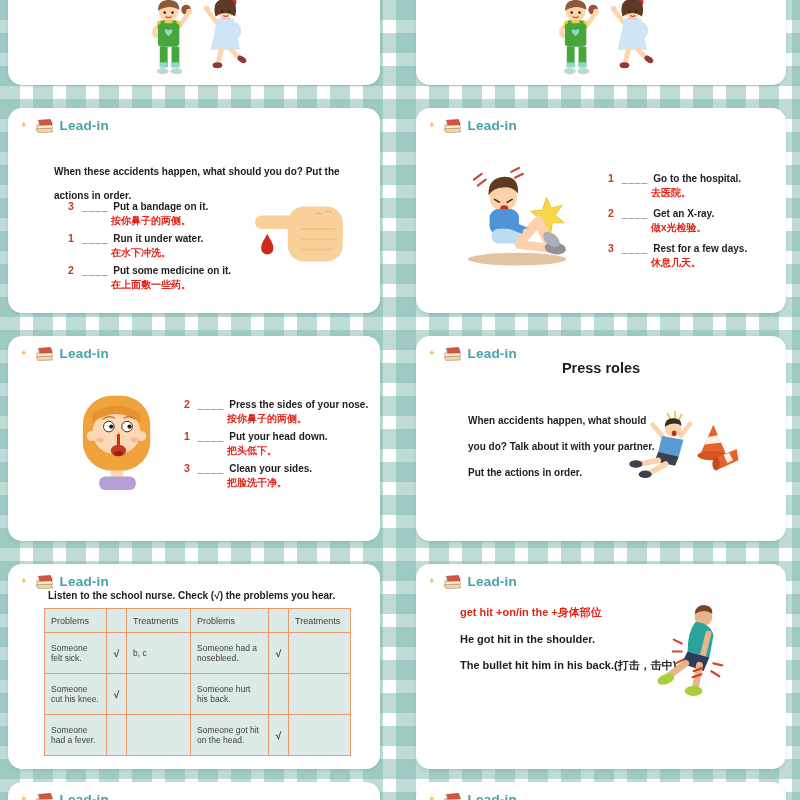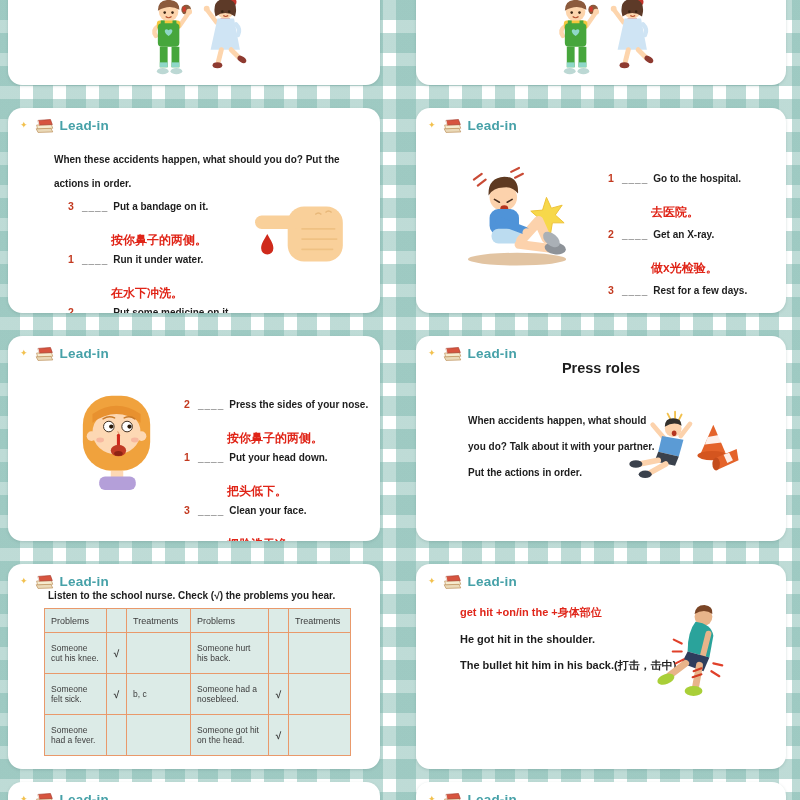--- a/index.html
+++ b/index.html
@@ -25,21 +25,21 @@
   .books{width:24px;height:19px;flex:0 0 auto;}
   .hd-label{color:#46a1a8;font-weight:700;font-size:13.5px;letter-spacing:.2px;}
   .kids{position:absolute;left:50%;bottom:8px;transform:translateX(-50%);width:127px;height:80px;}
   .prompt{position:absolute;color:#1d1d1d;font-weight:700;font-size:10px;}
   .order-list{position:absolute;}
   .order-item{margin-bottom:4px;}
   .oi-row{display:flex;align-items:baseline;}
   .oi-num{color:#c33a20;font-weight:700;font-size:10.5px;width:14px;flex:0 0 auto;}
   .oi-blank{color:#2a2a2a;font-weight:700;font-size:10px;margin-right:5px;letter-spacing:1px;flex:0 0 auto;}
   .oi-en{color:#1d1d1d;font-weight:700;font-size:10px;white-space:nowrap;}
-  .oi-zh{color:#e02417;font-weight:700;font-size:12px;margin-left:43px;margin-top:20px;white-space:nowrap;}
+  .oi-zh{color:#e02417;font-weight:700;font-size:10px;margin-left:43px;margin-top:2px;white-space:nowrap;}
   .pr-title{position:absolute;top:24px;left:0;right:0;text-align:center;font-size:14.5px;font-weight:700;color:#1d1d1d;}
   .pr-lines{position:absolute;left:52px;top:72px;}
   .pr-line{font-size:10px;font-weight:700;color:#1d1d1d;line-height:26px;white-space:nowrap;}
   .gh-lines{position:absolute;left:44px;top:41px;}
   .gh-red{color:#e0261a;font-weight:700;font-size:11px;margin-bottom:13px;white-space:nowrap;}
   .gh-dark{color:#1d1d1d;font-weight:700;font-size:11px;margin-bottom:13px;white-space:nowrap;}
   .tbl-wrap{position:absolute;left:36px;top:44px;}
   table.chk-table{border-collapse:collapse;table-layout:fixed;}
   .chk-table th,.chk-table td{border:1px solid #e9996b;background:#dcebe7;font-size:8.5px;color:#3c3c3c;padding:3px 6px;text-align:left;vertical-align:middle;font-weight:400;word-wrap:break-word;}
   .chk-table th{height:17px;font-size:9px;}
@@ -147,21 +147,21 @@
   <header class="card-hd">
     <span class="sparkle">✦</span>
     <svg class="books" viewBox="0 0 26 20">
       <path d="M4.5 13.5 L20.5 13 L22.5 17 L6.5 17.5 Z" fill="#ead9b8" stroke="#b98a52" stroke-width="0.7"></path>
       <path d="M5 9.5 L21 9 L22.5 13 L6 13.5 Z" fill="#f6eccf" stroke="#b98a52" stroke-width="0.7"></path>
       <path d="M6.5 4.5 L20 3.5 L22 9 L7.5 9.5 Z" fill="#d7543f" stroke="#a53a2a" stroke-width="0.7"></path>
       <path d="M6.5 4.5 L7.5 9.5" stroke="#f2ede0" stroke-width="1"></path>
     </svg>
     <span class="hd-label">Lead-in</span>
   </header>
-  <div class="prompt" style="left:46px;top:40px;width:302px;line-height:2.35;">When these accidents happen, what should you do? Put the actions in order.</div>
+  <div class="prompt" style="left:46px;top:52px;width:302px;line-height:2.35;">When these accidents happen, what should you do? Put the actions in order.</div>
   <div class="order-list" style="left:60px;top:92px;">
     <div class="order-item">
       <div class="oi-row">
         <span class="oi-num">3</span>
         <span class="oi-blank">____</span>
         <span class="oi-en">Put a bandage on it.</span>
       </div>
       <div class="oi-zh">按你鼻子的两侧。</div>
     </div>
     <div class="order-item">
@@ -292,21 +292,21 @@
         <span class="oi-num">1</span>
         <span class="oi-blank">____</span>
         <span class="oi-en">Put your head down.</span>
       </div>
       <div class="oi-zh">把头低下。</div>
     </div>
     <div class="order-item">
       <div class="oi-row">
         <span class="oi-num">3</span>
         <span class="oi-blank">____</span>
-        <span class="oi-en">Clean your face.</span>
+        <span class="oi-en">Clean your sides.</span>
       </div>
       <div class="oi-zh">把脸洗干净。</div>
     </div>
   </div>
 </section>
 
 <section class="card col-r row-c">
   <header class="card-hd">
     <span class="sparkle">✦</span>
     <svg class="books" viewBox="0 0 26 20">
@@ -370,33 +370,33 @@
       <tbody>
         <tr>
           <th>Problems</th>
           <th></th>
           <th>Treatments</th>
           <th>Problems</th>
           <th></th>
           <th>Treatments</th>
         </tr>
         <tr>
+          <td>Someone felt sick.</td>
+          <td class="chk chk-dark">√</td>
+          <td>b, c</td>
+          <td>Someone had a nosebleed.</td>
+          <td class="chk">√</td>
+          <td></td>
+        </tr>
+        <tr>
           <td>Someone cut his knee.</td>
           <td class="chk">√</td>
           <td></td>
           <td>Someone hurt his back.</td>
           <td class="chk"></td>
-          <td></td>
-        </tr>
-        <tr>
-          <td>Someone felt sick.</td>
-          <td class="chk chk-dark">√</td>
-          <td>b, c</td>
-          <td>Someone had a nosebleed.</td>
-          <td class="chk">√</td>
           <td></td>
         </tr>
         <tr>
           <td>Someone had a fever.</td>
           <td class="chk"></td>
           <td></td>
           <td>Someone got hit on the head.</td>
           <td class="chk">√</td>
           <td></td>
         </tr>

